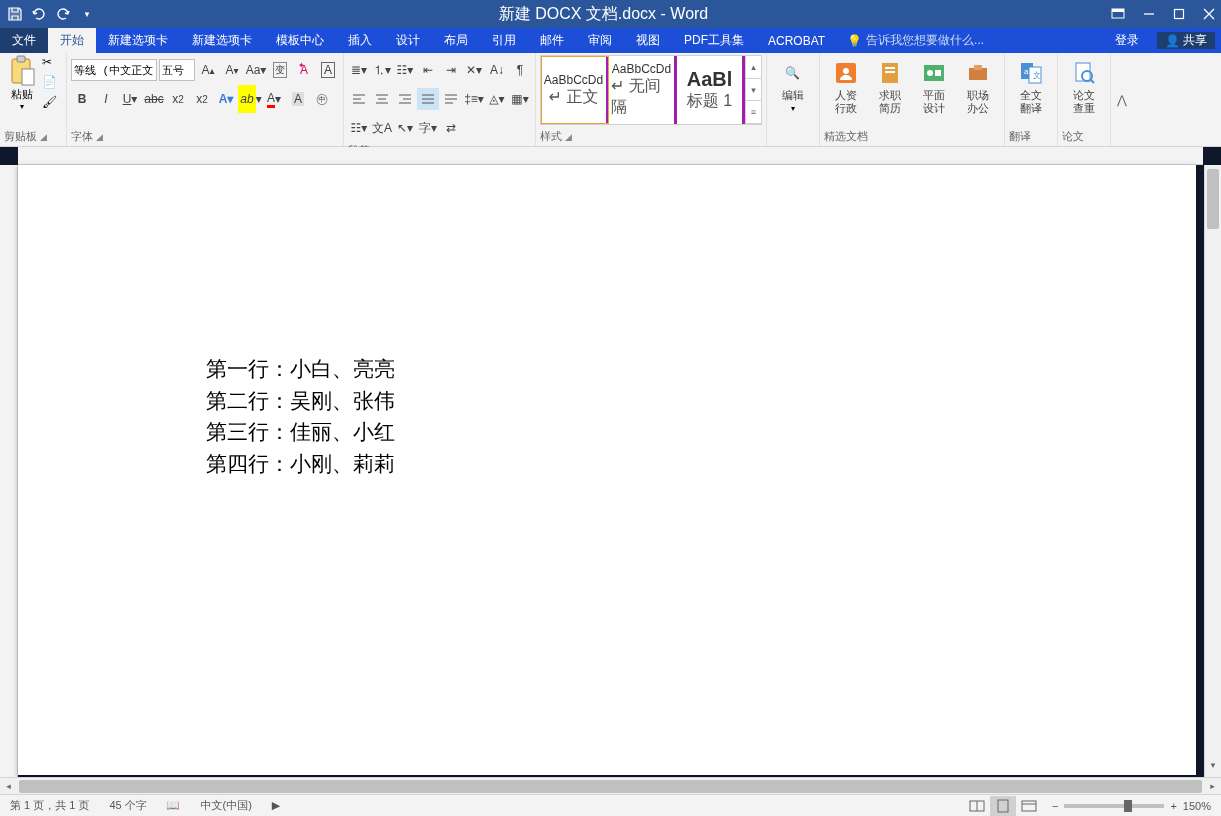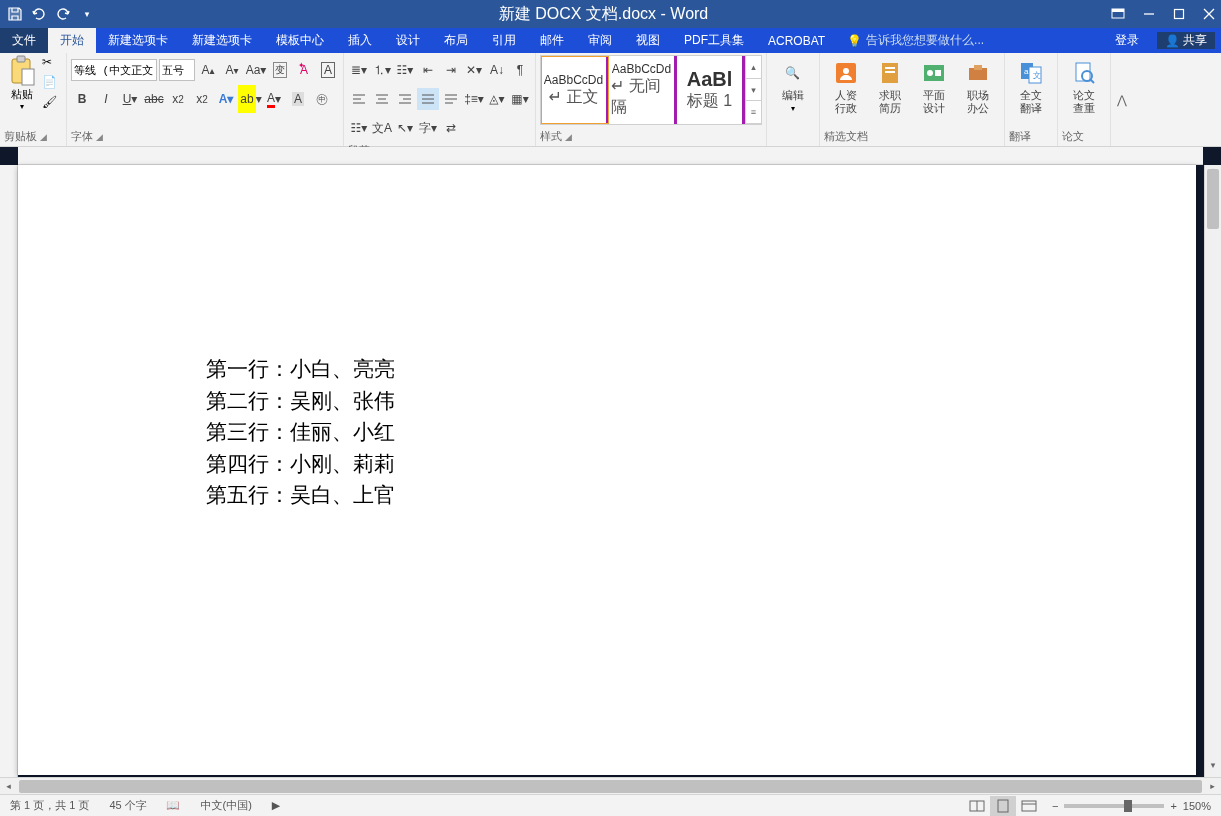--- a/index.html
+++ b/index.html
@@ -193,21 +193,21 @@
         <span class="btn">
             <i>I</i>
           </span>
         <span class="btn"><u>U</u>▾</span>
         <span class="btn">
             <s>abc</s>
           </span>
         <span class="btn">x<sub>2</sub></span>
         <span class="btn">x<sup>2</sup></span>
         <span class="btn" style="color:#3a7bd5;font-weight:bold;">A▾</span>
-        <span class="btn"><span style="background:#ff0;padding:7px 2px;">ab</span>▾</span>
+        <span class="btn"><span style="background:#ff0;padding:7px 2px;font-style:italic;">ab</span>▾</span>
         <span class="btn"><span style="border-bottom:3px solid red;">A</span>▾</span>
         <span class="btn">
             <span style="background:#ddd;padding:0 2px;">A</span>
           </span>
         <span class="btn">㊥</span>
       </div>
     </div>
     <div class="label">
         <span>字体</span>
         <span class="dlauncher">◢</span>
@@ -404,21 +404,20 @@
 
 <div class="canvas">
   <div class="hruler"></div>
   <div class="vruler"></div>
   <div class="page">
     <div class="doc-content">
       <div class="line">第一行：小白、亮亮</div>
       <div class="line">第二行：吴刚、张伟</div>
       <div class="line">第三行：佳丽、小红</div>
       <div class="line">第四行：小刚、莉莉</div>
-      <div class="line">第五行：吴白、上官</div>
     </div>
   </div>
   <div class="scrollv">
     <div class="arr" style="top:0">▴</div>
     <div class="thumb"></div>
     <div class="arr" style="bottom:0">▾</div>
   </div>
 </div>
 
 <div class="scrollh">

